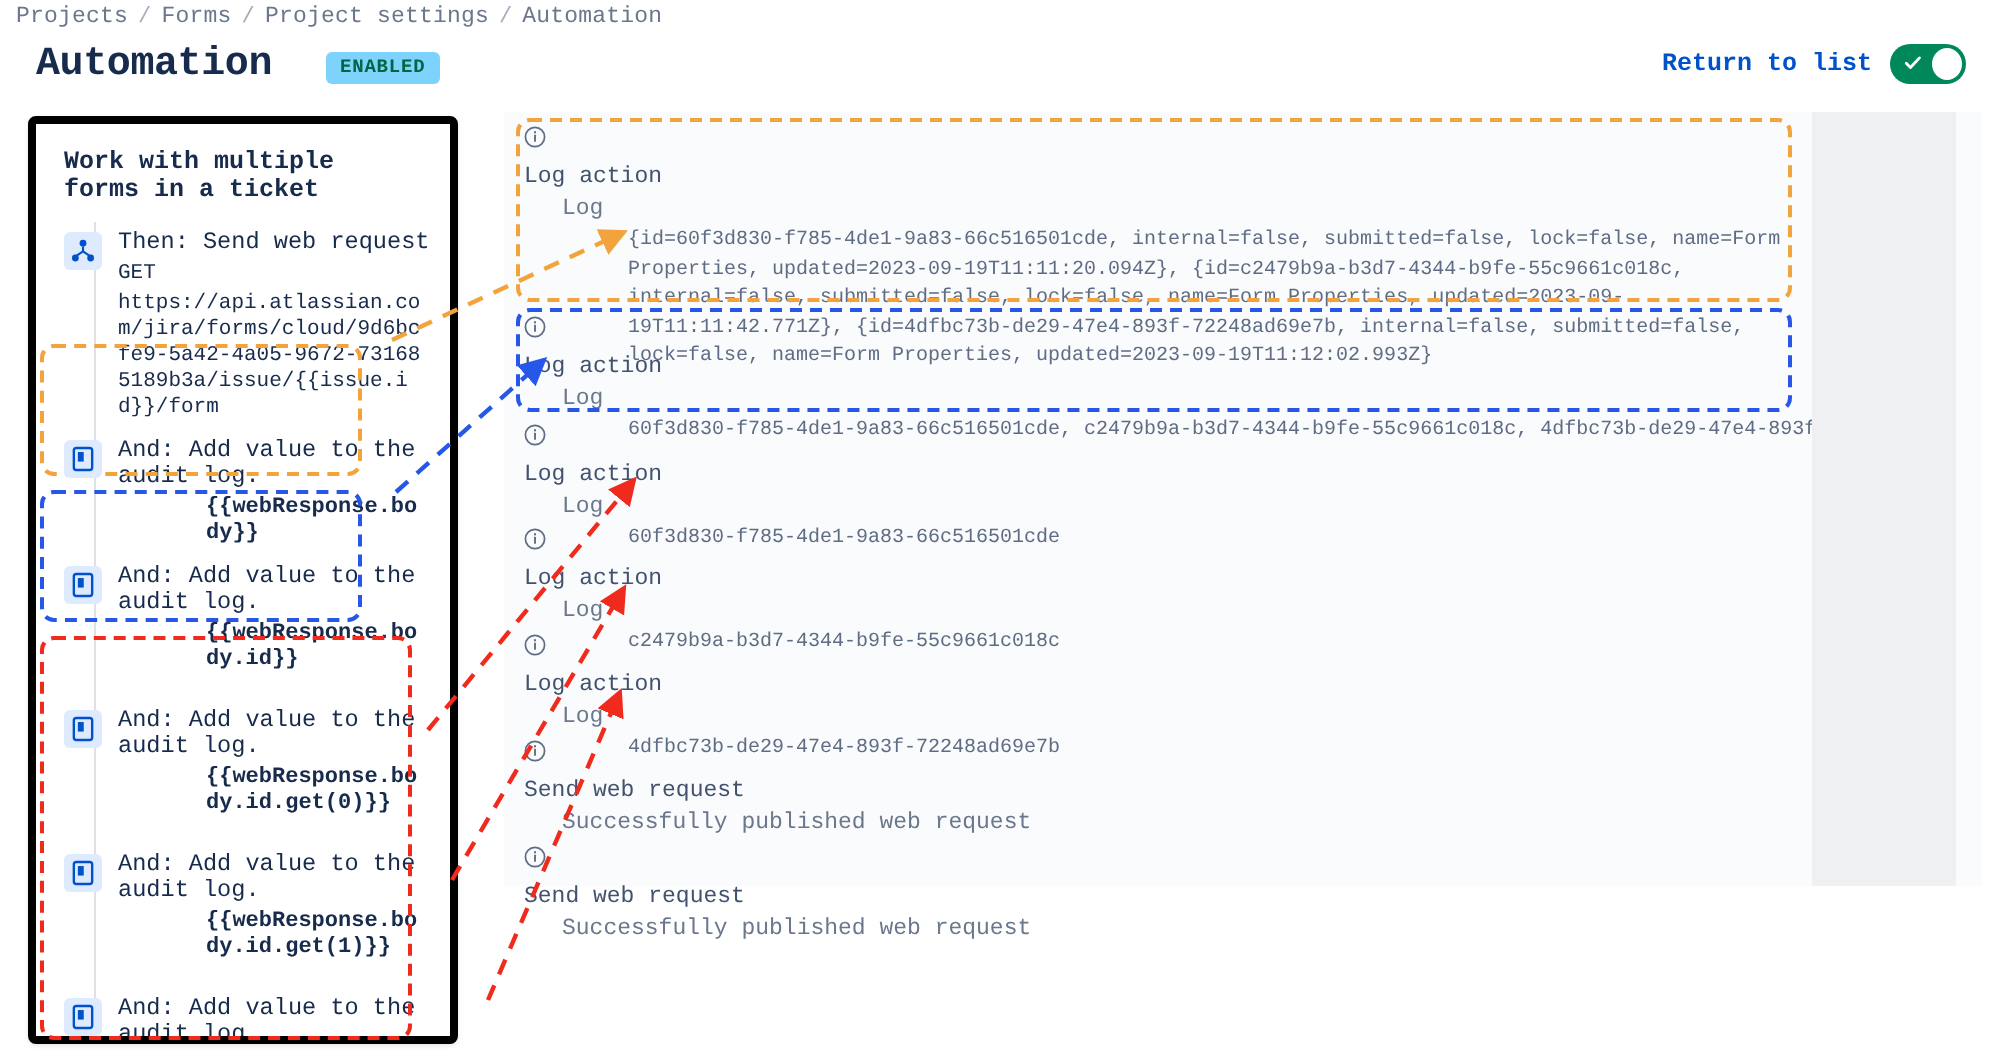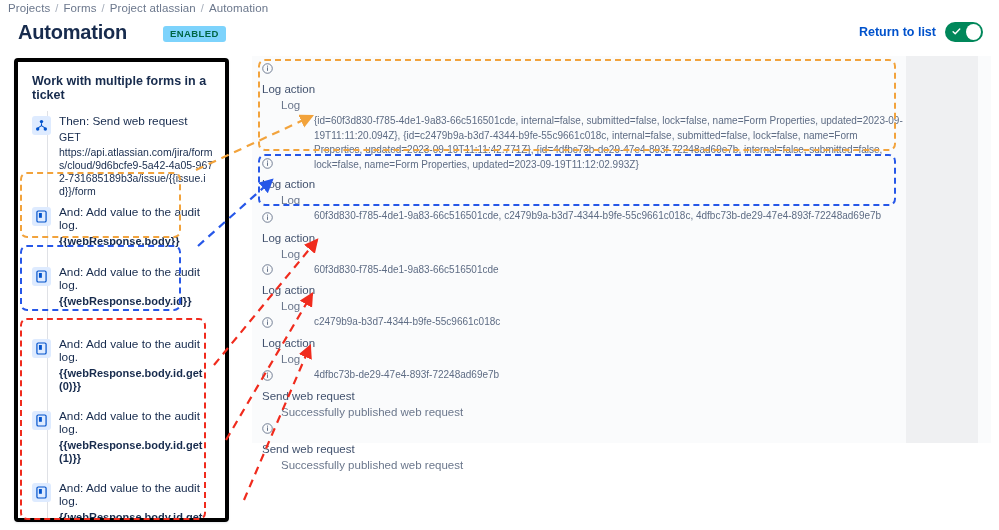--- a/index.html
+++ b/index.html
@@ -2,21 +2,21 @@
 <html><head>
 <meta charset="utf-8">
 <style>
   * { box-sizing: border-box; margin: 0; padding: 0; }
   html, body {
     width: 999px; height: 530px;
     background: #ffffff;
     font-family: "Liberation Sans", sans-serif;
     overflow: hidden;
   }
-  #root { position: relative; width: 999px; height: 396px; background: #fff; }
+  #root { position: relative; width: 999px; height: 396px; background: #fff; font-family: Liberation Mono, monospace; }
 
   
   .breadcrumb {
     position: absolute; left: 8px; top: 2px;
     display: flex; align-items: center; gap: 5px;
     font-size: 11.5px; color: #6b778c; letter-spacing: .1px;
   }
   .breadcrumb .crumb { color: #6b778c; text-decoration: none; white-space: nowrap; }
   .breadcrumb .sep { color: #a5adba; font-size: 11px; }
 
@@ -78,21 +78,21 @@
   }
   .rule-icon svg { display: block; }
   .rule-body { flex: 1 1 auto; min-width: 0; padding-top: 0px; }
   .rule-head {
     font-size: 11.8px; color: #172b4d; line-height: 13.5px;
   }
   .rule-sub {
     font-size: 10.5px; color: #172b4d; line-height: 13px;
     word-break: break-all; margin-top: 2px;
   }
-  .rule-sub.mono-bold { font-weight: 700; font-size: 11px; word-break: break-all; }
+  .rule-sub.mono-bold { font-weight: 700; font-size: 11px; word-break: break-all; margin-left: 44px; }
 
   
   .log-panel {
     position: absolute; left: 252px; top: 56px;
     width: 658px; height: 387px;
     background: #fafbfc; border-right: 1px solid #ebecf0;
   }
   .gray-col {
     position: absolute; left: 906px; top: 56px;
     width: 72px; height: 387px; background: #eff0f2;
@@ -136,21 +136,21 @@
 </head>
 <body>
 
 <div id="root">
 
   <nav class="breadcrumb">
     <a class="crumb" href="#">Projects</a>
     <span class="sep">/</span>
     <a class="crumb" href="#">Forms</a>
     <span class="sep">/</span>
-    <a class="crumb" href="#">Project atlassian</a>
+    <a class="crumb" href="#">Project settings</a>
     <span class="sep">/</span>
     <a class="crumb" href="#">Automation</a>
   </nav>
 
   <h1 class="page-title">Automation</h1>
   <span class="enabled-badge">ENABLED</span>
   <a class="return-link" href="#">Return to list</a>
   <div class="toggle">
     <svg class="tick" viewBox="0 0 12 12">
       <path d="M1.5 6.2 L4.3 9 L10.3 2.6" stroke="#fff" stroke-width="1.9" fill="none" stroke-linecap="round" stroke-linejoin="round"></path>

